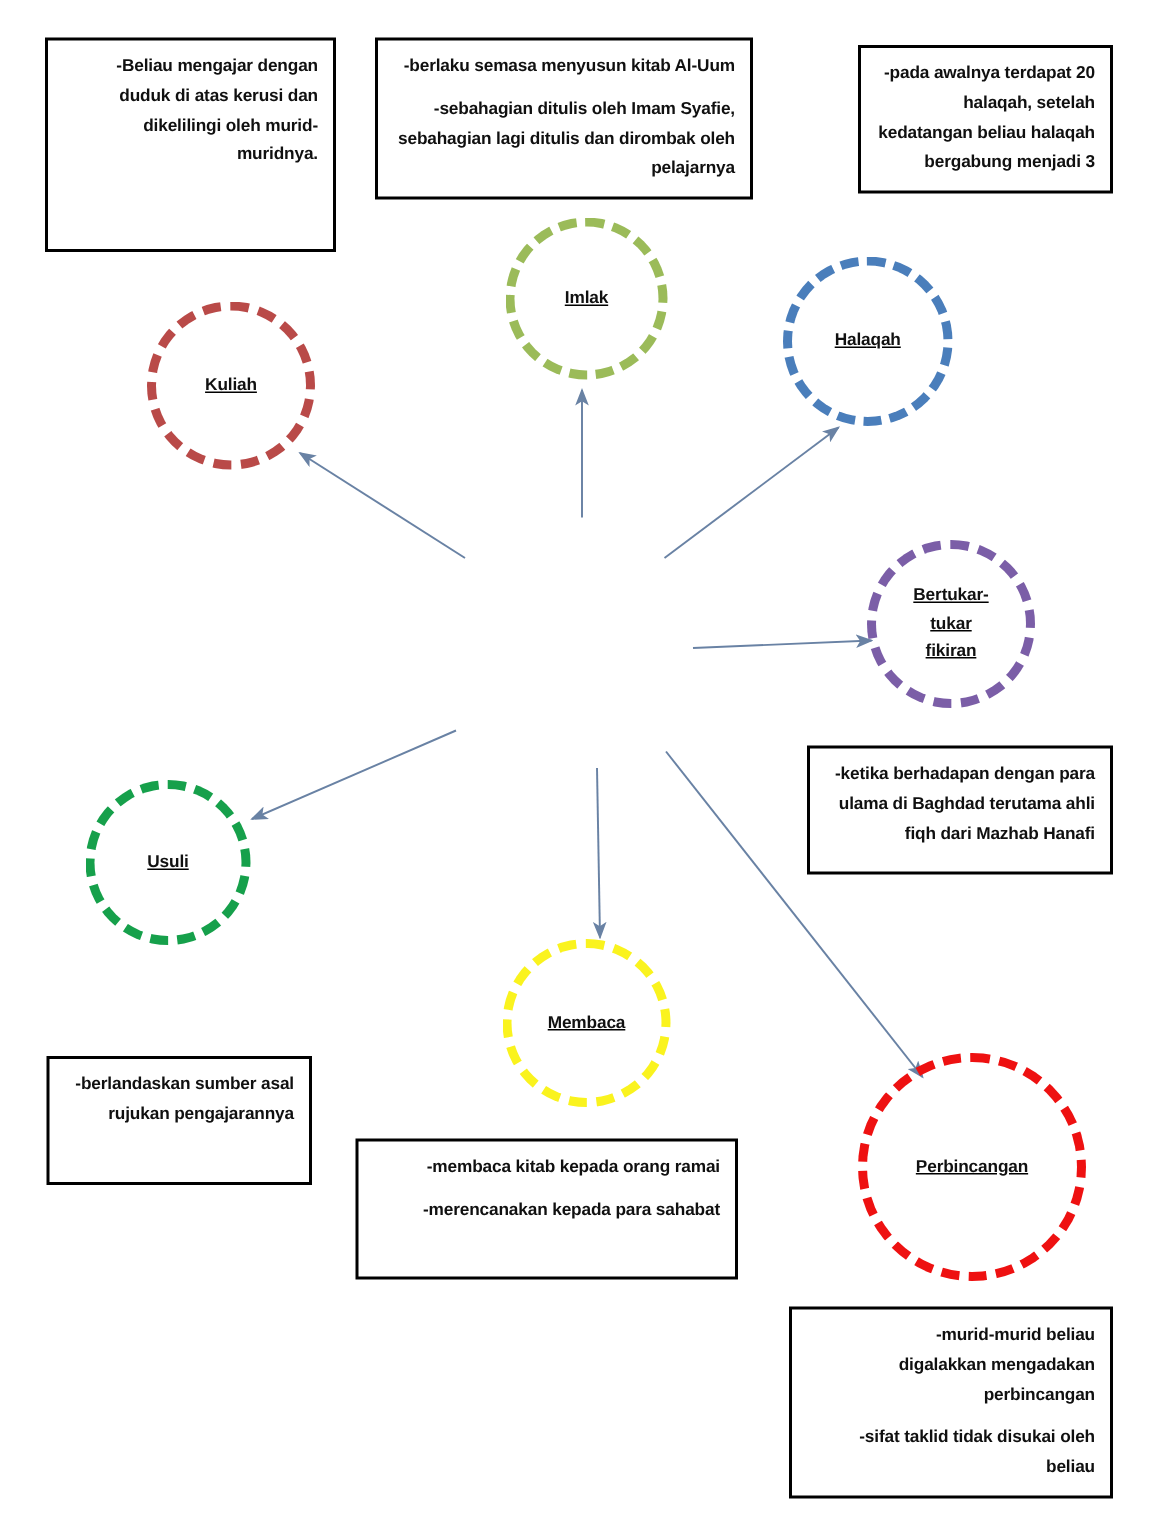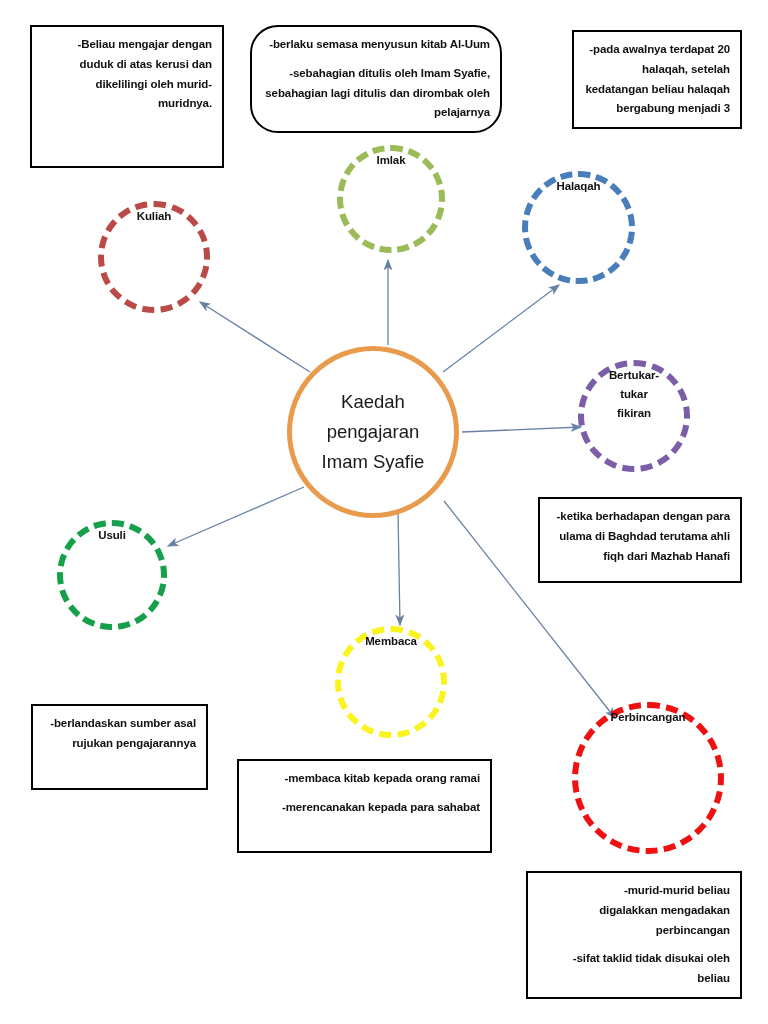--- a/index.html
+++ b/index.html
@@ -46,24 +46,25 @@
   }
   .note p:last-child {
     margin-bottom: 0;
   }
   
   .node {
     position: absolute;
     box-sizing: border-box;
     border-radius: 50%;
     display: flex;
-    align-items: flex-start;
+    align-items: center;
     justify-content: center;
     text-align: center;
     background: transparent;
+    text-decoration: underline;
   }
   .node .node-label {
     font-size: 11.5px;
     font-weight: 700;
     color: #111111;
     line-height: 1.65;
     letter-spacing: -0.1px;
     white-space: pre-line;
   }
   .node.dashed {
@@ -109,21 +110,21 @@
         <line x1="304" y1="487" x2="168" y2="546" stroke="#6982A4" stroke-width="1.3" marker-end="url(#arrowhead)"></line>
         <line x1="398" y1="512" x2="400" y2="625" stroke="#6982A4" stroke-width="1.3" marker-end="url(#arrowhead)"></line>
         <line x1="444" y1="501" x2="615" y2="718" stroke="#6982A4" stroke-width="1.3" marker-end="url(#arrowhead)"></line>
       </g>
   </svg>
 
   <div id="notes-layer">
       <div class="note" style="left: 30px; top: 25px; width: 194px; min-height: 143px;">
         <p>-Beliau mengajar dengan duduk di atas kerusi dan dikelilingi oleh murid-muridnya.</p>
       </div>
-      <div class="note" style="left: 250px; top: 25px; width: 252px; min-height: 107px; border-radius: 28px;">
+      <div class="note" style="left: 250px; top: 25px; width: 252px; min-height: 107px;">
         <p>-berlaku semasa menyusun kitab Al-Uum</p>
         <p>-sebahagian ditulis oleh Imam Syafie, sebahagian lagi ditulis dan dirombak oleh pelajarnya</p>
       </div>
       <div class="note" style="left: 572px; top: 30px; width: 170px; min-height: 94px;">
         <p>-pada awalnya terdapat 20 halaqah, setelah kedatangan beliau halaqah bergabung menjadi 3</p>
       </div>
       <div class="note" style="left: 538px; top: 497px; width: 204px; min-height: 86px;">
         <p>-ketika berhadapan dengan para ulama di Baghdad terutama ahli fiqh dari Mazhab Hanafi</p>
       </div>
       <div class="note" style="left: 31px; top: 688px; width: 177px; min-height: 86px; margin-top: 16px;">
@@ -157,19 +158,14 @@
         <span class="node-label">Usuli</span>
       </div>
       <div class="node dashed" style="left: 335px; top: 626px; width: 112px; height: 112px; border-color: rgb(250, 243, 30);">
         <span class="node-label">Membaca</span>
       </div>
       <div class="node dashed" style="left: 572px; top: 702px; width: 152px; height: 152px; border-color: rgb(238, 17, 17);">
         <span class="node-label">Perbincangan</span>
       </div>
     </div>
 
-  <div class="center-node" id="center-node" style="left: 287px; top: 346px; width: 172px; height: 172px; border-color: rgb(232, 155, 77);">
-    <span class="center-label">Kaedah
-pengajaran
-Imam Syafie</span>
-  </div>
 
 </div>
 
 </body></html>

